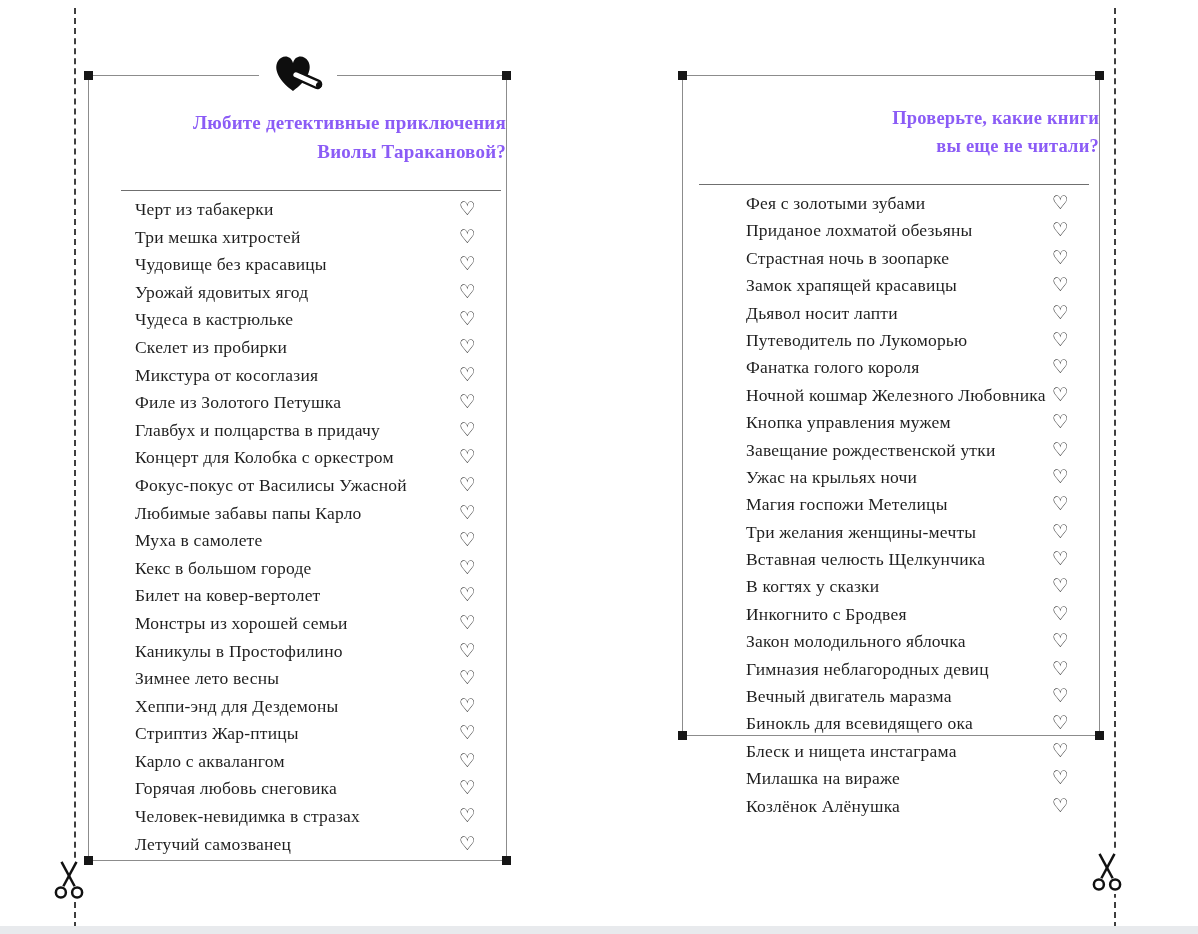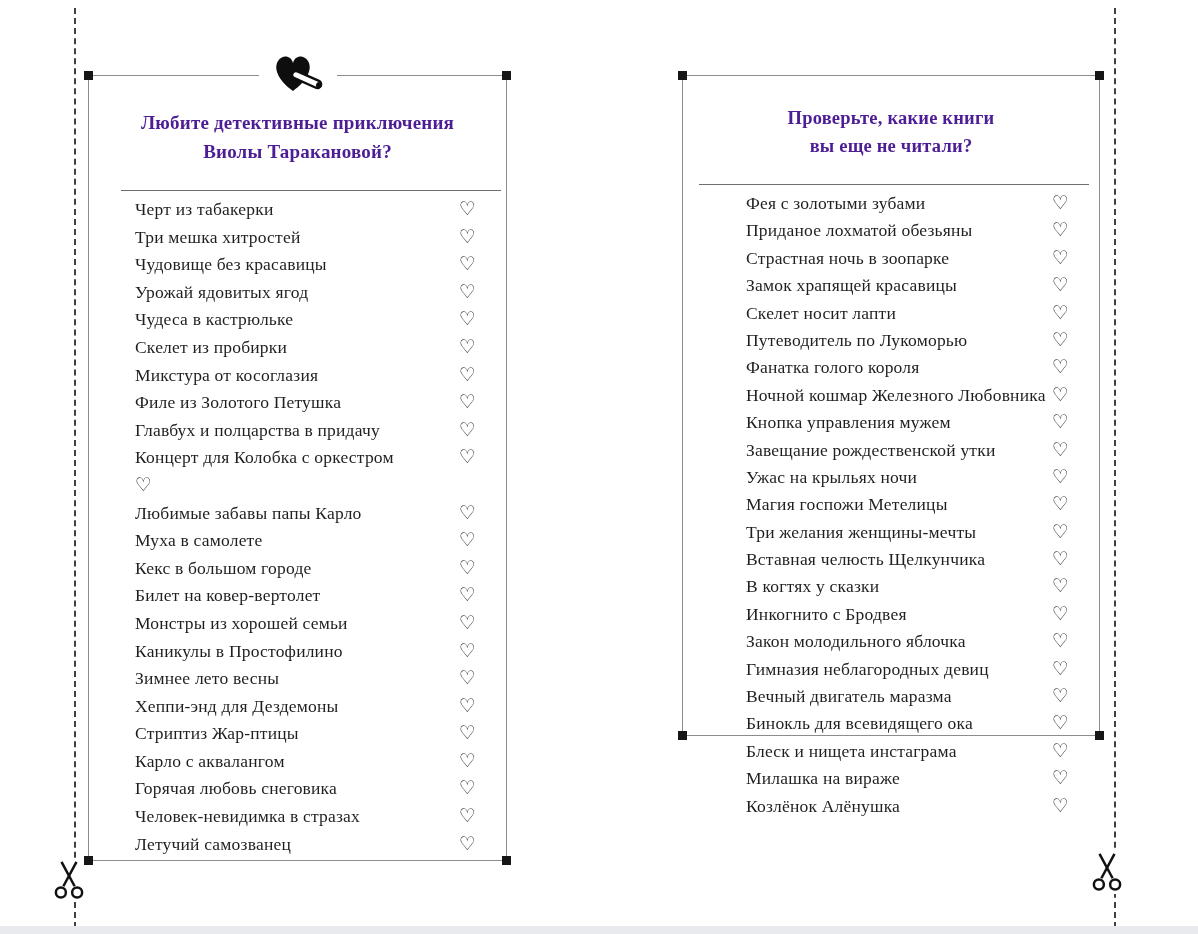--- a/index.html
+++ b/index.html
@@ -32,21 +32,21 @@
   .corner{position:absolute;width:9px;height:9px;background:var(--corner);}
   .corner.tl{left:-5px;top:-5px;}
   .corner.tr{right:-5px;top:-5px;}
   .corner.bl{left:-5px;bottom:-5px;}
   .corner.br{right:-5px;bottom:-5px;}
   .pin-wrap{
     position:absolute;top:-28px;left:50%;transform:translateX(-50%);
     background:#fff;padding:0 10px;line-height:0;
   }
   .card h2{
-    margin:0;text-align:center;font-weight:bold;color:#4c1d95;
+    margin:0;text-align:right;font-weight:bold;color:#8b5cf6;
     letter-spacing:.2px;
   }
   .card-left h2{padding-top:32px;font-size:19px;line-height:29px;}
   .card-right h2{padding-top:28px;font-size:18.5px;line-height:28px;}
   .sep{height:1px;background:#6f6f6f;}
   .card-left .sep{margin:24px 5px 0 32px;}
   .card-right .sep{margin:24px 10px 0 16px;}
   .list{padding-top:8px;}
   .card-left .list{padding-left:46px;padding-right:30px;}
   .card-right .list{padding-left:36px;padding-right:30px;}
@@ -142,20 +142,21 @@
       </div>
       <div class="row">
         <span class="bt">Главбух и полцарства в придачу</span>
         <span class="heart">♡</span>
       </div>
       <div class="row">
         <span class="bt">Концерт для Колобка с оркестром</span>
         <span class="heart">♡</span>
       </div>
       <div class="row">
+        <span class="bt">Фокус-покус от Василисы Ужасной</span>
         <span class="heart">♡</span>
       </div>
       <div class="row">
         <span class="bt">Любимые забавы папы Карло</span>
         <span class="heart">♡</span>
       </div>
       <div class="row">
         <span class="bt">Муха в самолете</span>
         <span class="heart">♡</span>
       </div>
@@ -228,21 +229,21 @@
       </div>
       <div class="row">
         <span class="bt">Страстная ночь в зоопарке</span>
         <span class="heart">♡</span>
       </div>
       <div class="row">
         <span class="bt">Замок храпящей красавицы</span>
         <span class="heart">♡</span>
       </div>
       <div class="row">
-        <span class="bt">Скелет носит лапти</span>
+        <span class="bt">Дьявол носит лапти</span>
         <span class="heart">♡</span>
       </div>
       <div class="row">
         <span class="bt">Путеводитель по Лукоморью</span>
         <span class="heart">♡</span>
       </div>
       <div class="row">
         <span class="bt">Фанатка голого короля</span>
         <span class="heart">♡</span>
       </div>

